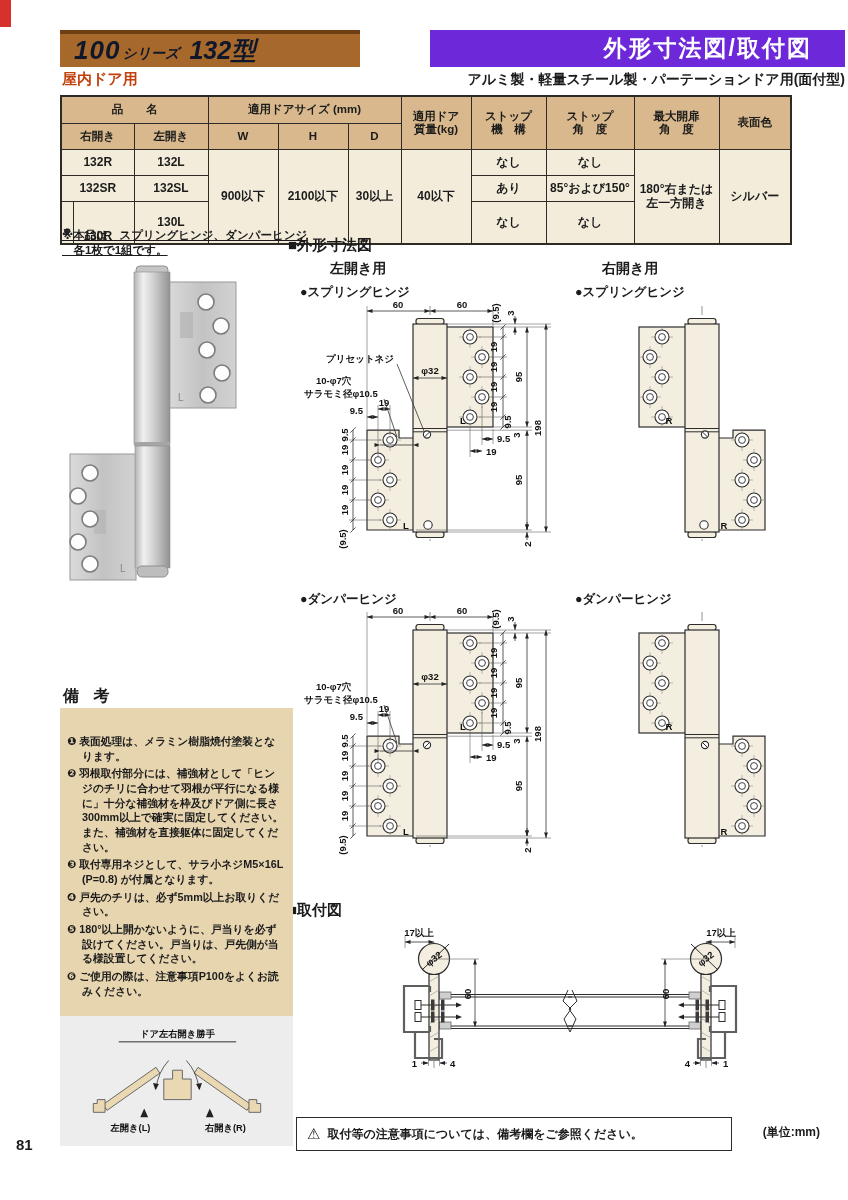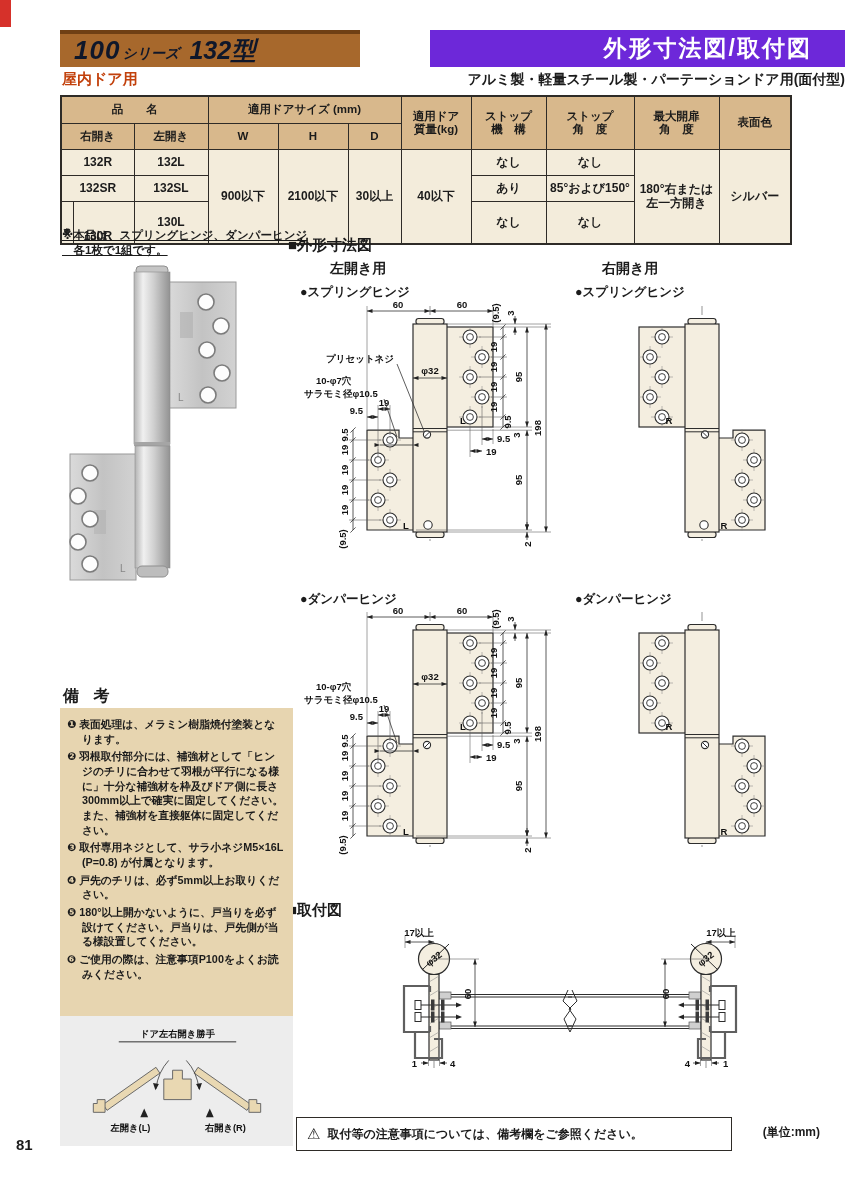--- a/index.html
+++ b/index.html
@@ -27,21 +27,21 @@
   td.reltag{position:relative;}
   .vtag{position:absolute;left:0;top:0;bottom:0;width:11px;border-right:1px solid #2e2b27;
         writing-mode:vertical-rl;font-size:6.5px;line-height:11px;letter-spacing:0;display:flex;align-items:center;justify-content:center;}
   .tnote{left:62px;top:228px;font-size:11.5px;font-weight:bold;white-space:pre-line;line-height:1.3;text-decoration:underline;}
   
   .sec-title{font-size:15px;font-weight:bold;}
   .use-label{font-size:14px;font-weight:bold;width:200px;text-align:left;}
   .hinge-label{font-size:12.5px;font-weight:bold;}
   
   .rem-title{left:56px;top:686px;font-size:16px;font-weight:bold;letter-spacing:5px;margin-left:7px;}
-  .rem-box{left:60px;top:708px;width:233px;height:308px;background:#e7d5b0;box-sizing:border-box;padding:9px 7px;}
+  .rem-box{left:60px;top:708px;width:233px;height:308px;background:#e7d5b0;box-sizing:border-box;padding:26px 7px;}
   .rem-item{font-size:10.8px;font-weight:bold;line-height:1.36;margin-bottom:3px;padding-left:15px;text-indent:-15px;}
   
   .gray-panel{left:60px;top:1016px;width:233px;height:130px;background:#ededed;}
   
   .caution{left:296px;top:1117px;width:436px;height:34px;border:1.5px solid #2e2b27;box-sizing:border-box;
            display:flex;align-items:center;padding-left:10px;font-size:12px;font-weight:bold;}
   .caution .icn{font-size:15px;margin-right:7px;}
   .unit{left:710px;top:1160px;width:110px;text-align:right;font-size:12px;font-weight:bold;}
   .pagenum{left:16px;top:1136px;font-size:15px;font-weight:bold;}
   

